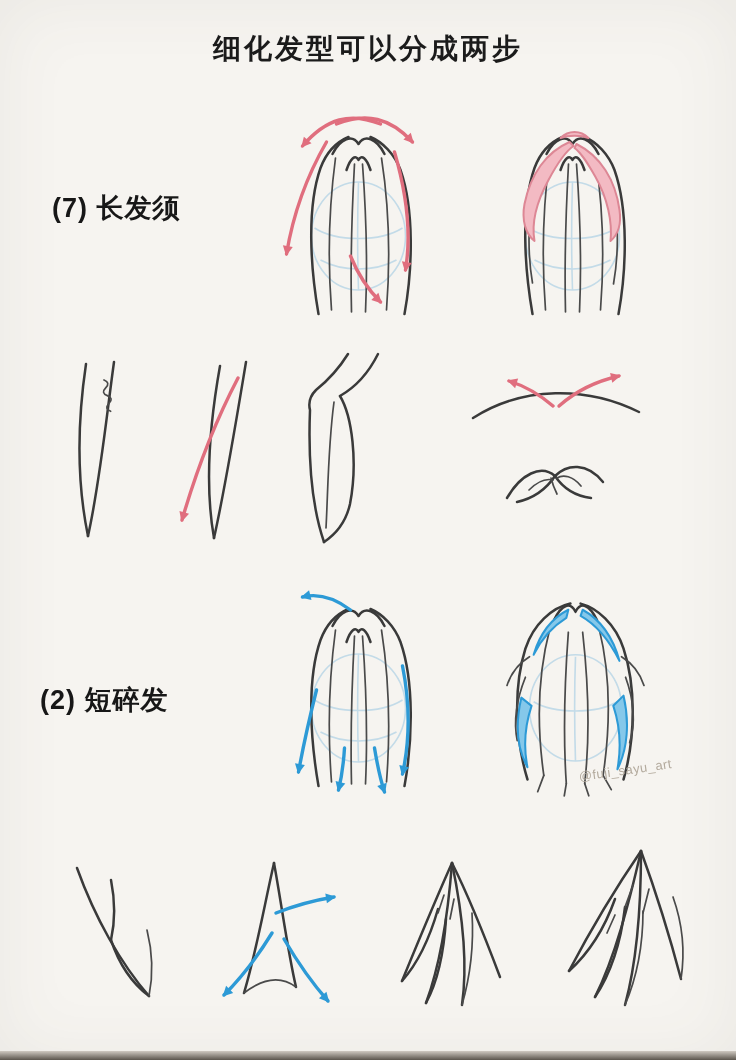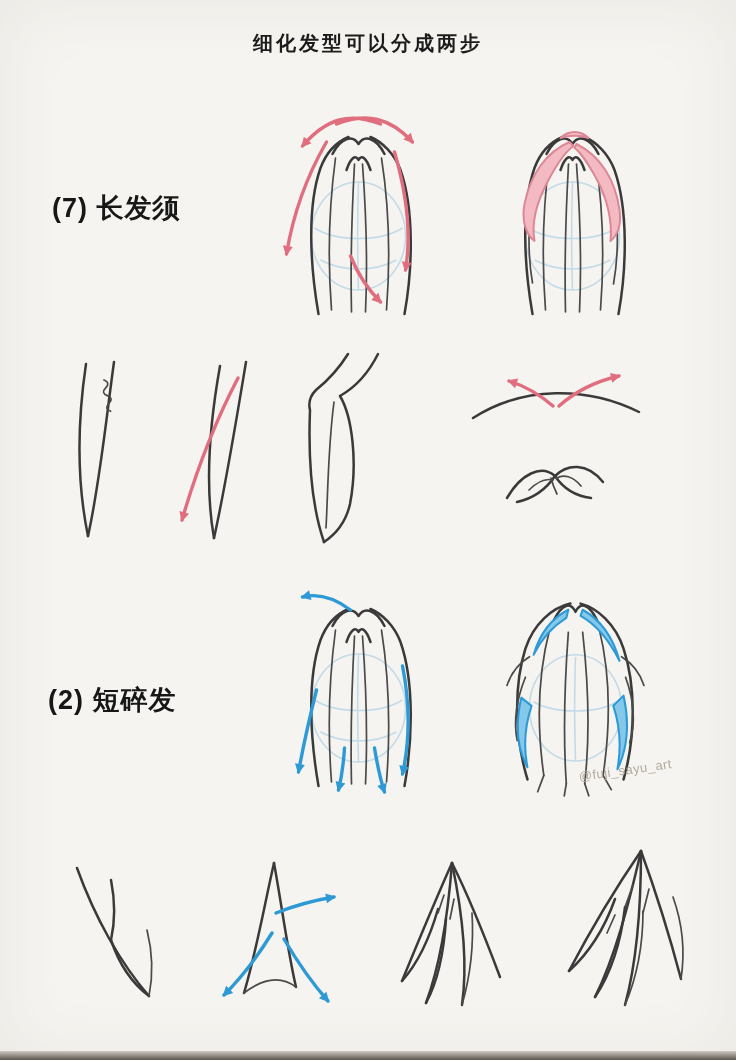--- a/index.html
+++ b/index.html
@@ -4,29 +4,29 @@
 <style>
   html,body{margin:0;padding:0;background:#e8e6e2;}
   .canvas{
     position:relative;width:736px;height:1060px;margin:0 auto;
     background:#f6f4f0;overflow:hidden;
     font-family:"Liberation Sans",sans-serif;
     box-shadow:inset 0 0 70px rgba(90,80,70,.07);
   }
   .page-title{
     position:absolute;top:30px;left:0;width:100%;
-    text-align:center;font-size:20px;font-weight:700;color:#1b1b1b;
+    text-align:center;font-size:28px;font-weight:700;color:#1b1b1b;
     letter-spacing:3px;
   }
   .step-label{
     position:absolute;font-size:27px;font-weight:700;color:#171717;
     letter-spacing:1px;white-space:nowrap;
   }
   .step1-label{left:52px;top:190px;}
-  .step2-label{left:48px;top:682px;}
+  .step2-label{left:40px;top:682px;}
   .sketch{position:absolute;}
   .watermark{
     position:absolute;left:578px;top:758px;width:160px;
     font-size:13px;color:#b3aa9d;transform:rotate(-8deg);
     letter-spacing:.5px;
   }
   .photo-edge{
     position:absolute;left:0;bottom:0;width:100%;height:9px;
     background:linear-gradient(#cfc9c1,#5b554d);
   }

